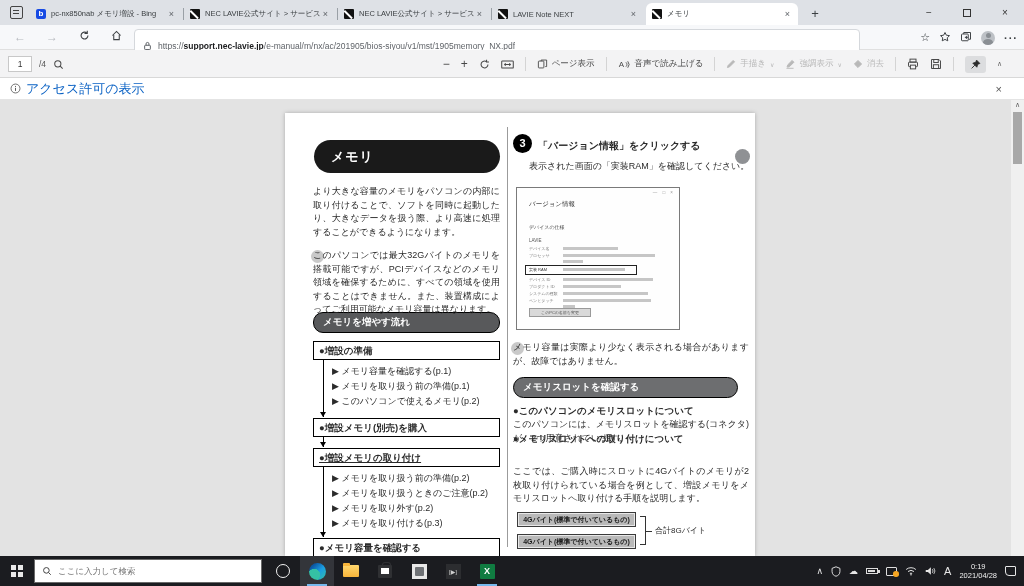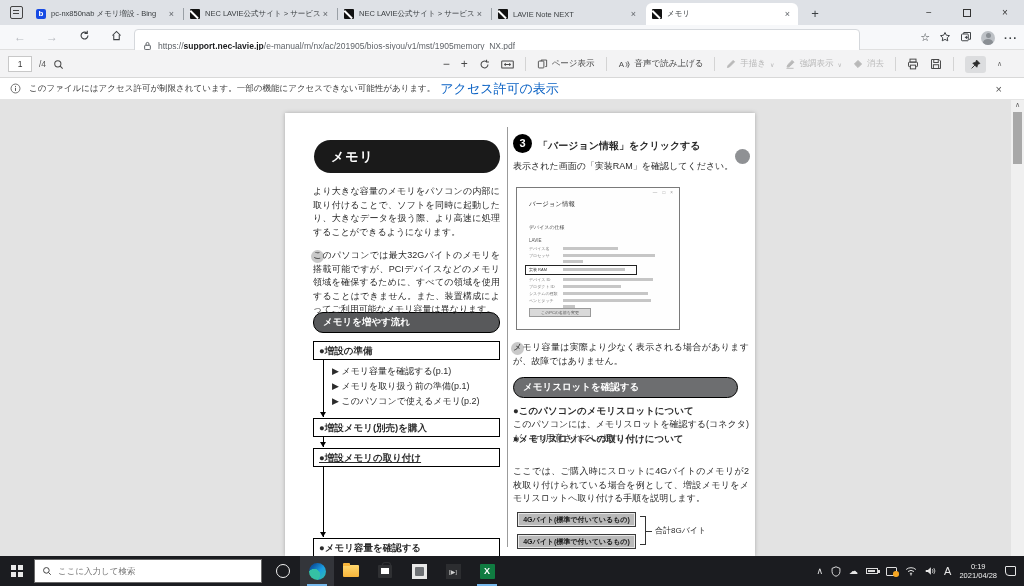--- a/index.html
+++ b/index.html
@@ -83,21 +83,21 @@
   .fitems { position:absolute; left:47px; font-size:9px; line-height:15px; z-index:2; }
   .fi1 { top:251px; } .fi3 { top:358px; }
   .seg { position:absolute; left:38px; width:1.2px; background:#000; z-index:1; }
   .seg::after { content:""; position:absolute; bottom:0; left:-2.6px; border-left:3.2px solid transparent; border-right:3.2px solid transparent; border-top:5px solid #000; }
   .s1 { top:247px; height:57px; } .s2 { top:324px; height:10px; } .s3 { top:354px; height:70px; }
 
   
   .coldiv { position:absolute; left:222px; top:14px; height:420px; width:1px; background:#9b9b9b; }
   .stepnum { position:absolute; left:228px; top:21px; width:19px; height:19px; border-radius:50%; background:#000; color:#fff; font-weight:bold; font-size:11px; text-align:center; line-height:19px; }
   .steptitle { position:absolute; left:253px; top:26px; font-size:10px; font-weight:bold; }
-  .stepbody { position:absolute; left:228px; top:47px; width:234px; font-size:9px; }
+  .stepbody { position:absolute; left:244px; top:47px; width:234px; font-size:9px; }
   .shot { position:absolute; left:231px; top:74px; width:164px; height:143px; border:1px solid #7a7a7a; background:#fefefe; }
   .shot .wc { position:absolute; right:4px; top:2px; font-size:4.5px; color:#999; letter-spacing:2px; }
   .shot .t { position:absolute; left:12px; top:12px; font-size:6.5px; color:#333; }
   .shot .sec { position:absolute; left:12px; top:36px; font-size:5px; color:#444; }
   .shot .brand { position:absolute; left:12px; top:50px; font-size:4.5px; color:#555; }
   .srow { position:absolute; left:12px; display:flex; font-size:4px; color:#777; }
   .srow .lab { width:34px; flex:0 0 auto; }
   .bar { height:2.6px; background:#c6c6c6; margin-top:1px; }
   .bars { display:flex; flex-direction:column; gap:2.4px; }
   .ram-box { position:absolute; left:8px; top:76.5px; width:112px; height:10px; border:1.2px solid #222; }
@@ -321,21 +321,20 @@
       <span class="scroll-up">∧</span>
     </div>
   </div>
 
   <div class="notif">
     <svg width="11" height="11" viewBox="0 0 16 16" style="margin-left:10px">
         <circle cx="8" cy="8" r="6.5" fill="none" stroke="#555" stroke-width="1.2"></circle>
         <rect x="7.3" y="7" width="1.4" height="4.5" fill="#555"></rect>
         <rect x="7.3" y="4.3" width="1.4" height="1.4" fill="#555"></rect>
       </svg>
-    <span class="txt">このファイルにはアクセス許可が制限されています。一部の機能にアクセスできない可能性があります。</span>
     <span class="link">アクセス許可の表示</span>
     <span class="close">×</span>
   </div>
 
   <div class="viewer">
 
     <div class="page jp">
 
       <div class="pill-title">メモリ</div>
       <div class="pill-dots">
@@ -355,20 +354,26 @@
         <div>▶ メモリ容量を確認する(p.1)</div>
         <div>▶ メモリを取り扱う前の準備(p.1)</div>
         <div>▶ このパソコンで使えるメモリ(p.2)</div>
       </div>
       <div class="seg s1"></div>
 
       <div class="fbox fb2">●増設メモリ(別売)を購入</div>
       <div class="seg s2"></div>
 
       <div class="fbox fb3">●増設メモリの取り付け</div>
+      <div class="fitems fi3">
+        <div>▶ メモリを取り扱う前の準備(p.2)</div>
+        <div>▶ メモリを取り扱うときのご注意(p.2)</div>
+        <div>▶ メモリを取り外す(p.2)</div>
+        <div>▶ メモリを取り付ける(p.3)</div>
+      </div>
       <div class="seg s3"></div>
 
       <div class="fbox fb4">●メモリ容量を確認する</div>
 
       <div class="coldiv"></div>
 
       <div class="stepnum">3</div>
       <div class="steptitle">「バージョン情報」をクリックする</div>
       <div class="stepbody">表示された画面の「実装RAM」を確認してください。</div>
 

